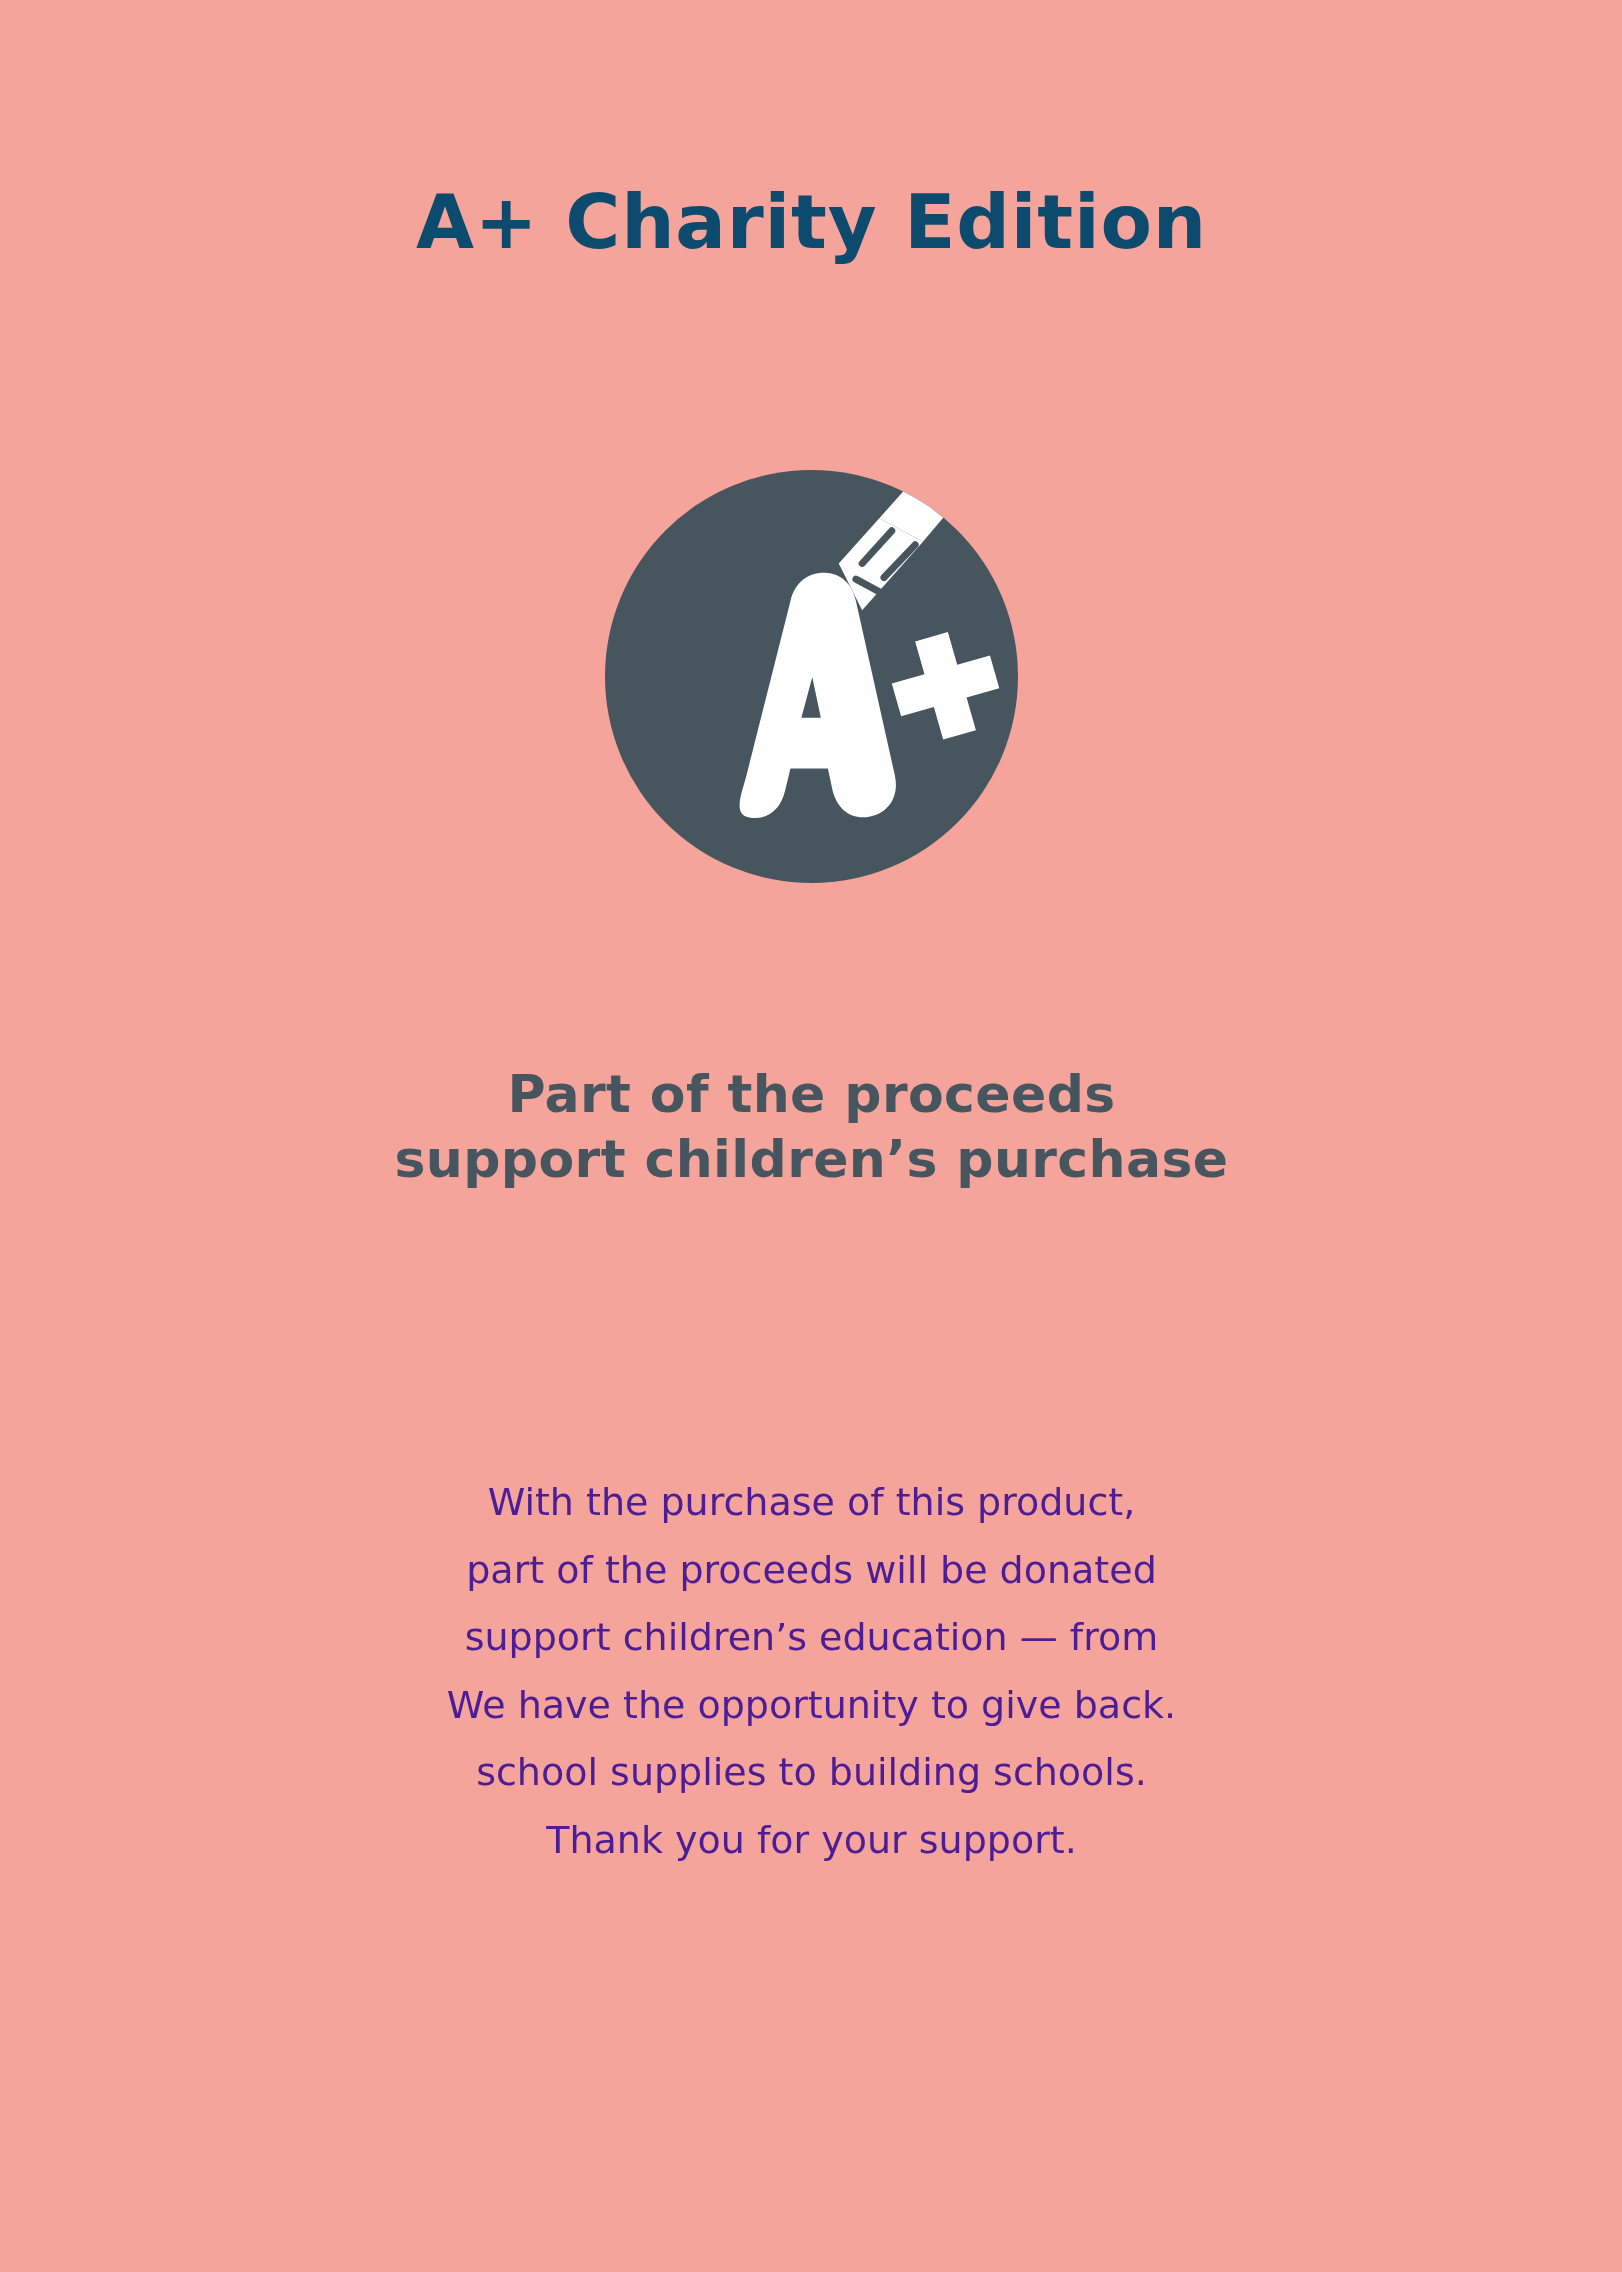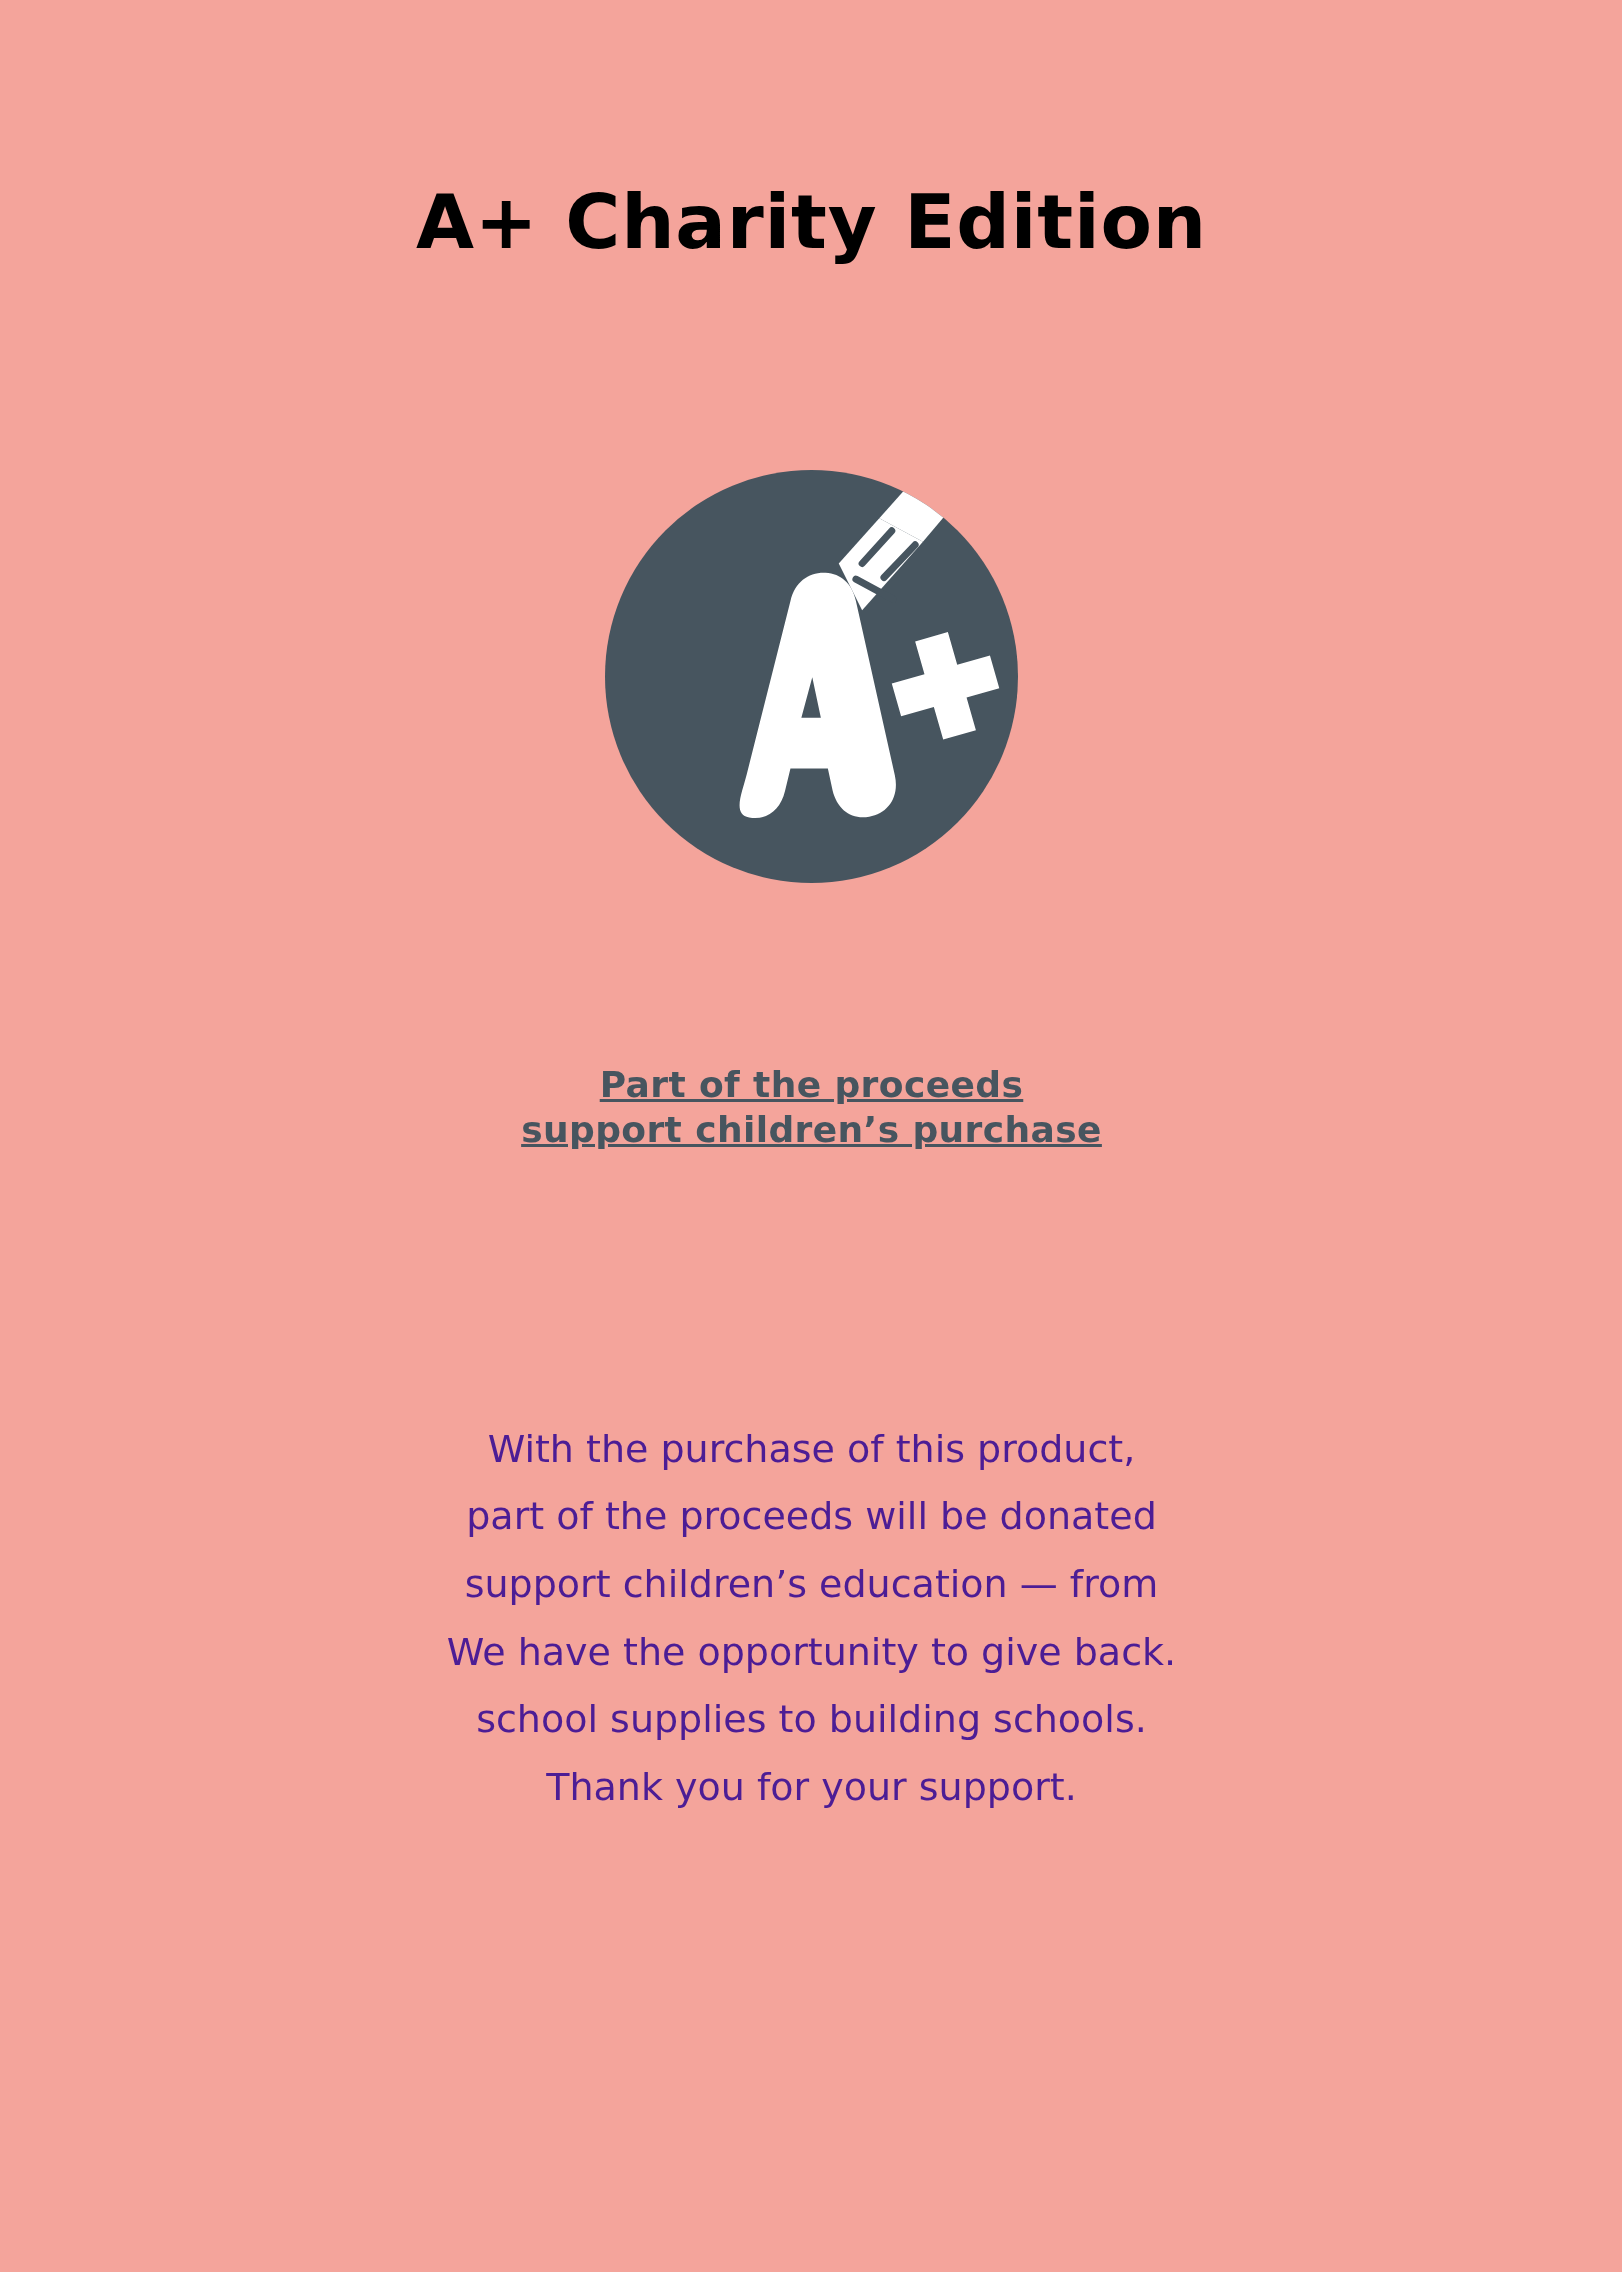--- a/index.html
+++ b/index.html
@@ -20,21 +20,21 @@
     display: flex;
     flex-direction: column;
     align-items: center;
     box-sizing: border-box;
     position: relative;
   }
   .headline {
     margin-top: 181px;
     font-size: 75px;
     font-weight: bold;
-    color: #000000;
+    color: #0c4a6e;
     letter-spacing: 0.8px;
     text-align: center;
     line-height: 1.1;
   }
   .badge-wrap {
     margin-top: 156px;
     width: 413px;
     height: 413px;
     display: flex;
     align-items: center;
@@ -49,28 +49,27 @@
     overflow: hidden;
     display: block;
   }
   .badge-svg {
     display: block;
     width: 413px;
     height: 413px;
   }
   .subhead {
     margin-top: 179px;
-    font-size: 36px;
+    font-size: 52px;
     font-weight: bold;
     color: #47555F;
     text-align: center;
     line-height: 1.25;
     letter-spacing: 0.4px;
     max-width: 1363px;
-    text-decoration: underline;
   }
   .body-copy {
     margin-top: 234px;
     font-size: 38px;
     color: #4c1d95;
     text-align: center;
     line-height: 1.78;
     max-width: 1169px;
     font-weight: 400;
   }

